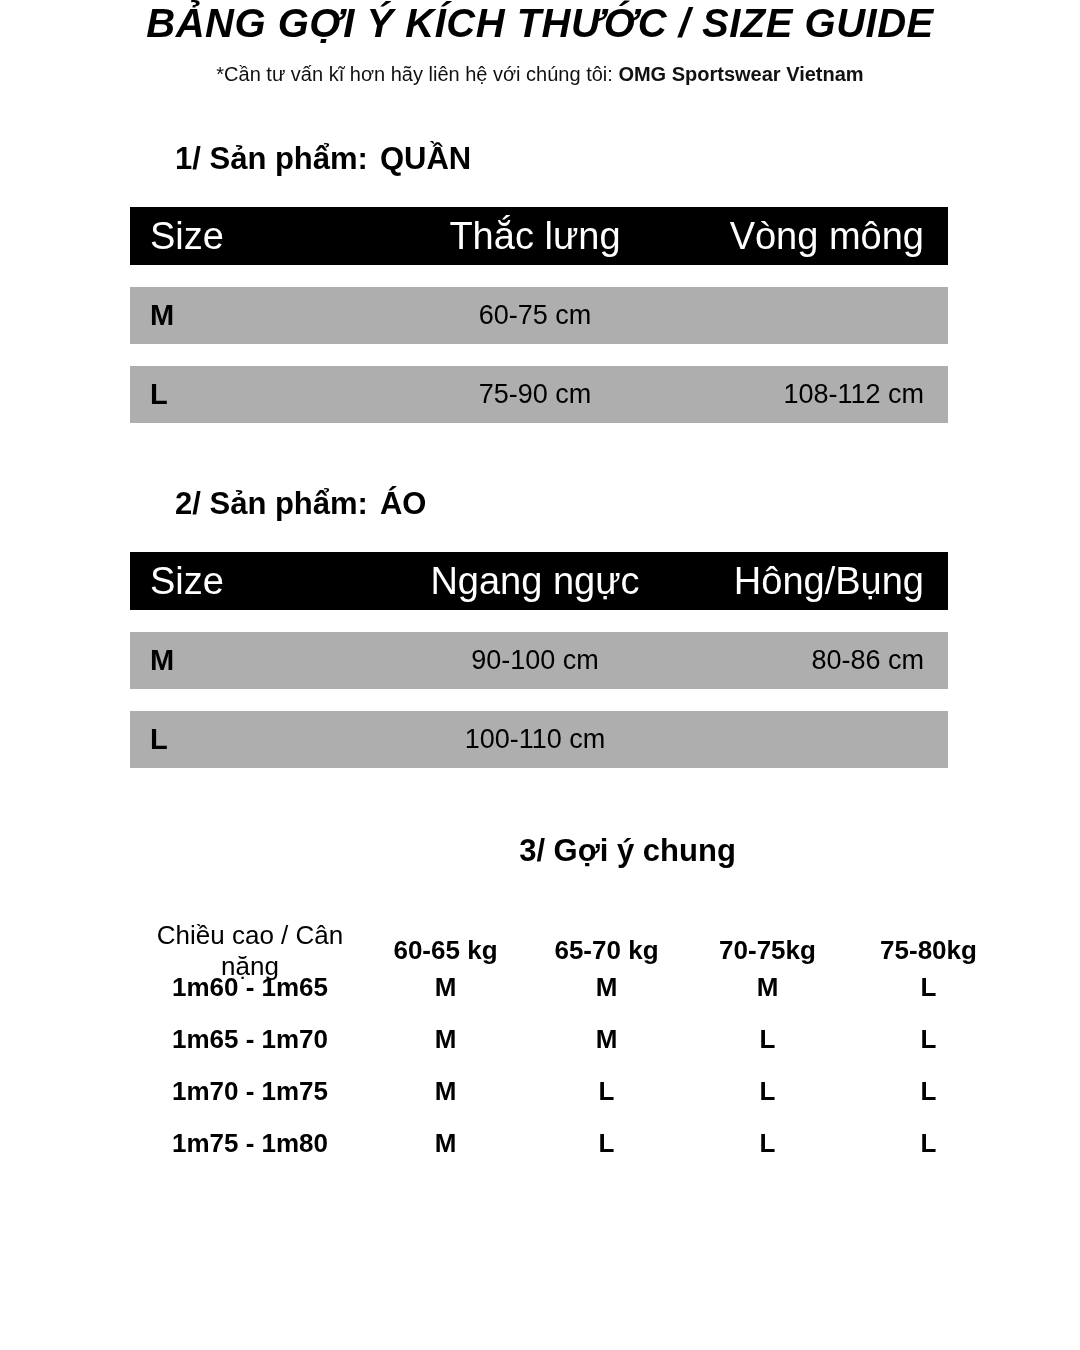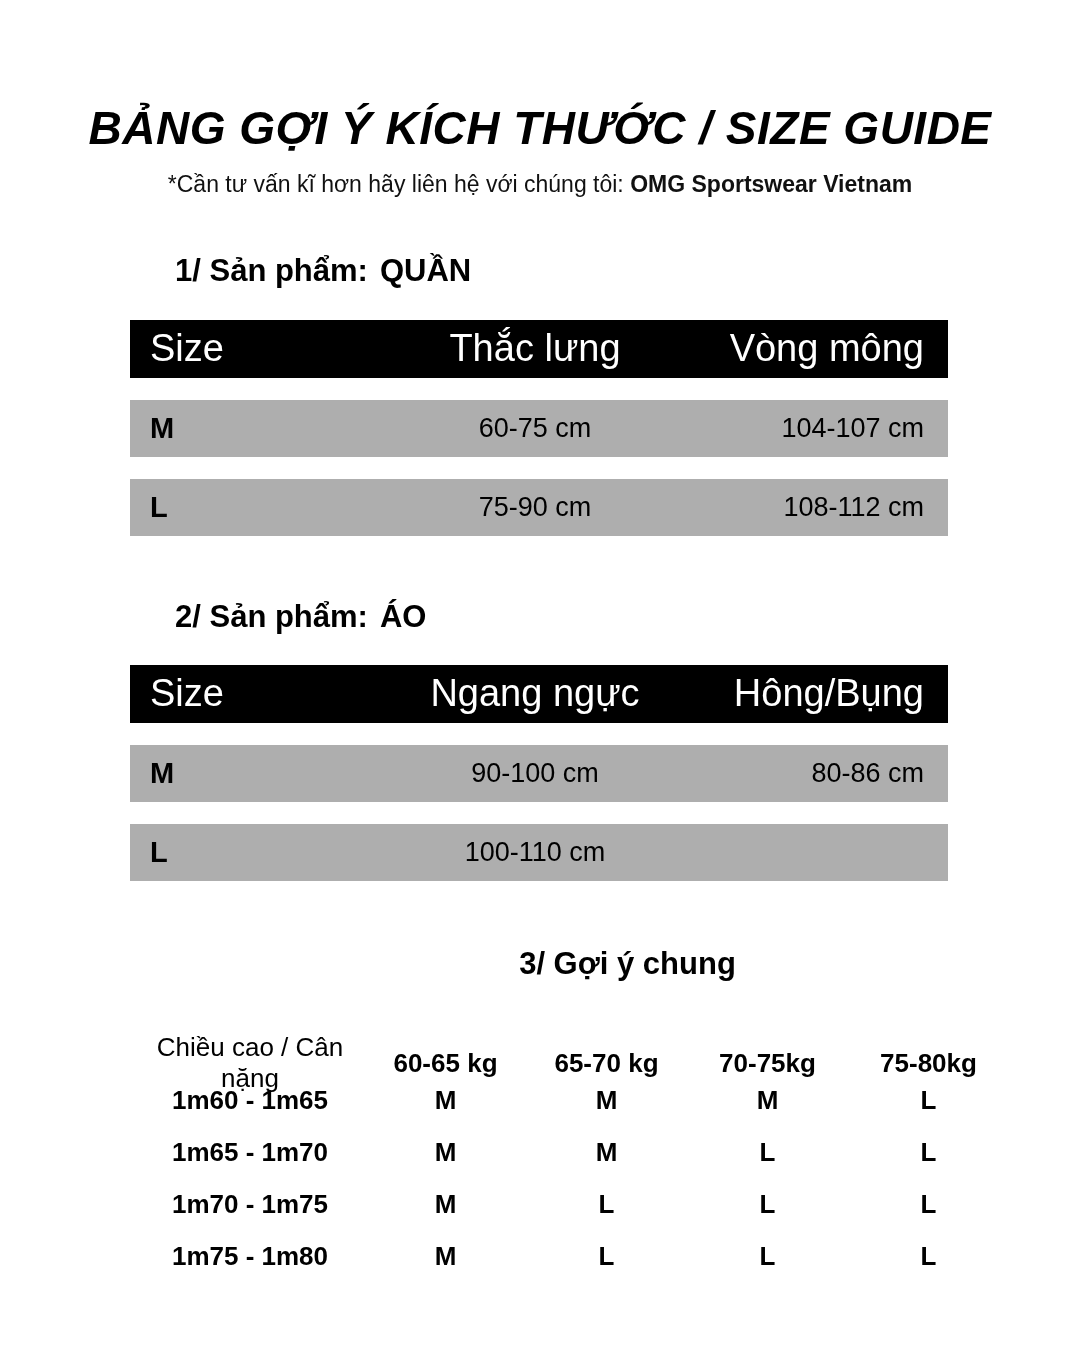--- a/index.html
+++ b/index.html
@@ -6,33 +6,32 @@
   html, body { background: #ffffff; }
   body {
     width: 1080px;
     height: 1350px;
     overflow: hidden;
     font-family: "Liberation Sans", sans-serif;
     color: #000000;
     position: relative;
   }
   .page-title {
-    margin-top: 102px;
     text-align: center;
-    font-size: 46px;
+    font-size: 40px;
     font-weight: bold;
     font-style: italic;
     line-height: 1.15;
     letter-spacing: 0.5px;
     white-space: nowrap;
   }
   .page-subtitle {
     margin-top: 16px;
     text-align: center;
-    font-size: 23px;
+    font-size: 20px;
     line-height: 1.2;
     color: #111111;
   }
   .page-subtitle .brand { font-weight: bold; }
 
   .section-heading {
     font-size: 31px;
     line-height: 1.2;
     margin-left: 175px;
     font-weight: bold;
@@ -99,21 +98,20 @@
 
 <div class="size-table">
   <div class="t-row t-head">
     <div class="c1">Size</div>
     <div class="c2">Thắc lưng</div>
     <div class="c3">Vòng mông</div>
   </div>
   <div class="t-row t-data">
     <div class="c1">M</div>
     <div class="c2">60-75 cm</div>
-    <div class="c3">104-107 cm</div>
   </div>
   <div class="t-row t-data">
     <div class="c1">L</div>
     <div class="c2">75-90 cm</div>
     <div class="c3">108-112 cm</div>
   </div>
 </div>
 
 <h2 class="section-heading heading-2"><span>2/ Sản phẩm:</span><span class="heading-value">ÁO</span></h2>
 

